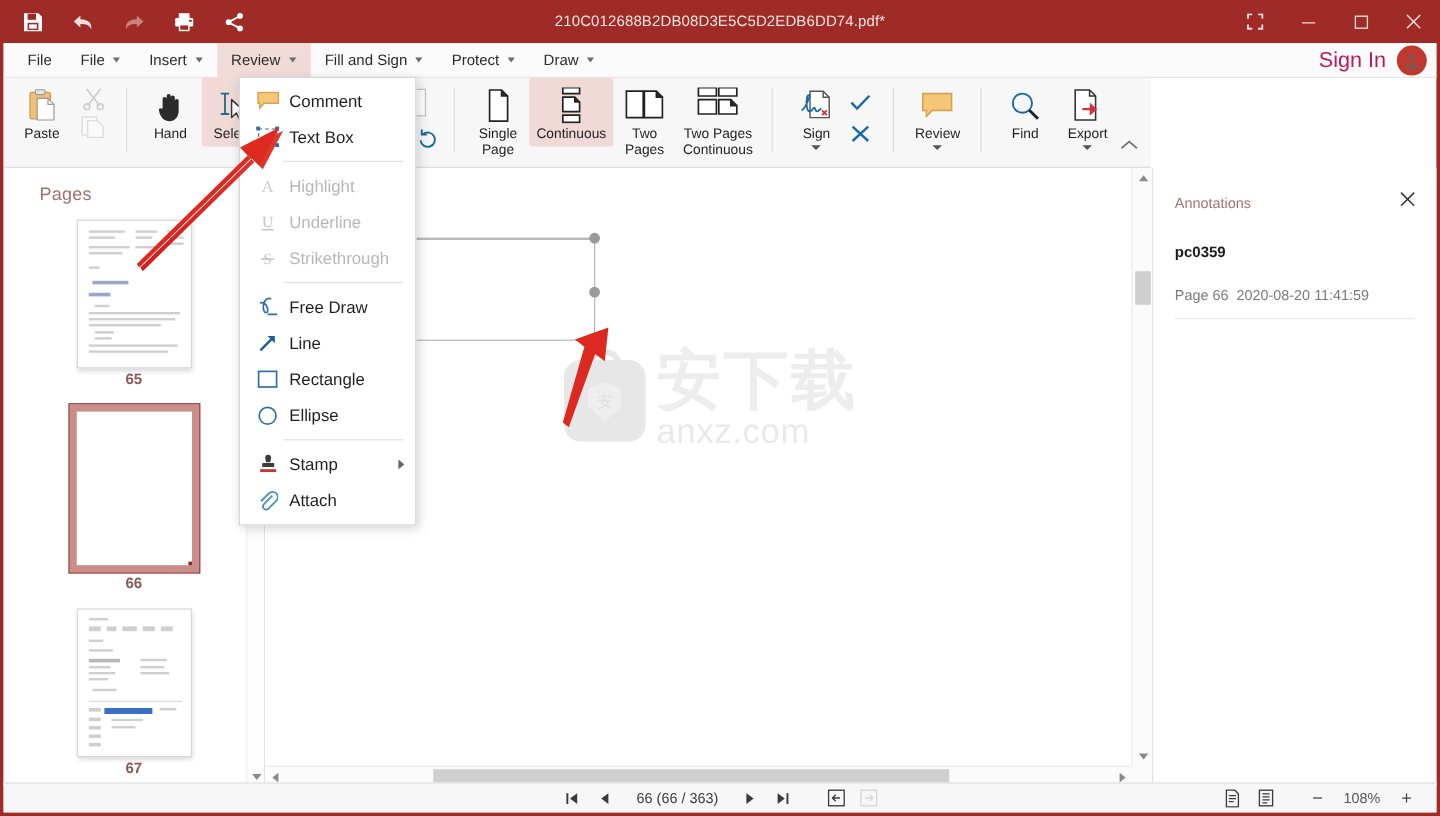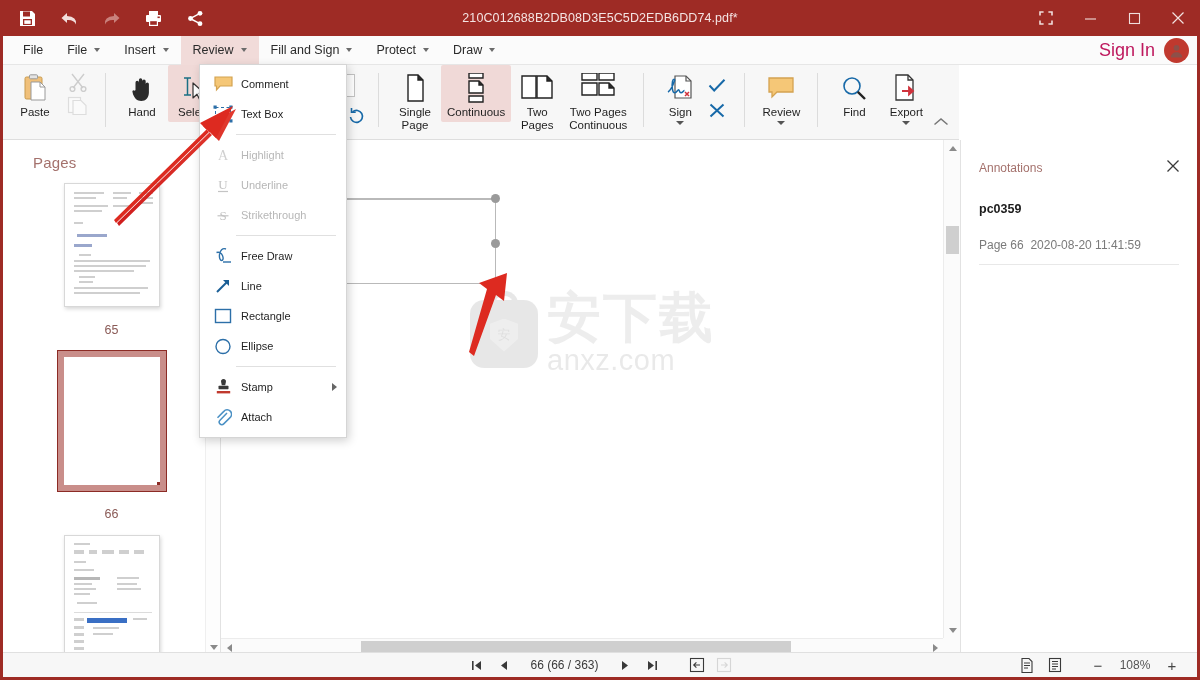--- a/index.html
+++ b/index.html
@@ -146,21 +146,21 @@
     overflow: hidden;
   }
   .thumb-page.selected {
     border: 6px solid #c98e8a; outline: 1px solid #8c2b25;
     box-shadow: none; width: 108px; height: 140px;
   }
   .thumb-handle {
     position: absolute; right: -4px; bottom: -4px; width: 7px; height: 7px;
     background: #8c2b25;
   }
-  .thumb-num { font-size: 12.5px; color: #8a5a56; margin-top: 16px; }
+  .thumb-num { font-size: 12.5px; color: #8a5a56; margin-top: 2px; font-weight: bold; }
   .tl { position: absolute; background: #cfcfcf; }
   .sb-scroll {
     position: absolute; right: 0; top: 0; width: 15px; height: 515px;
     background: #fdfdfd; border-left: 1px solid #efefef;
   }
   .sb-arrow {
     position: absolute; left: 0; width: 15px; height: 16px;
     display: flex; align-items: center; justify-content: center; cursor: pointer;
   }
   .tri-up { width:0;height:0;border-left:4px solid transparent;border-right:4px solid transparent;border-bottom:5px solid #8a8a8a; }
@@ -275,21 +275,21 @@
   }
   .dd-item {
     display: flex; align-items: center; height: 30px; padding: 0 10px;
     cursor: pointer; position: relative;
   }
   .dd-item.disabled { cursor: default; }
   .dd-ico {
     width: 26px; min-width: 26px; display: flex; align-items: center;
     justify-content: center;
   }
-  .dd-lbl { font-size: 11px; color: #1f1f1f; margin-left: 5px; }
+  .dd-lbl { font-size: 14px; color: #1f1f1f; margin-left: 5px; }
   .dd-item.disabled .dd-lbl { color: #b7b7b7; text-align: center; }
   .dd-sep { height: 1px; background: #e0e0e0; margin: 5px 10px 5px 36px; }
   .dd-sub {
     position: absolute; right: 9px; width: 0; height: 0;
     border-top: 4px solid transparent; border-bottom: 4px solid transparent;
     border-left: 5px solid #666;
   }
 
   
   .red-arrow { position: absolute; z-index: 60; pointer-events: none; }

